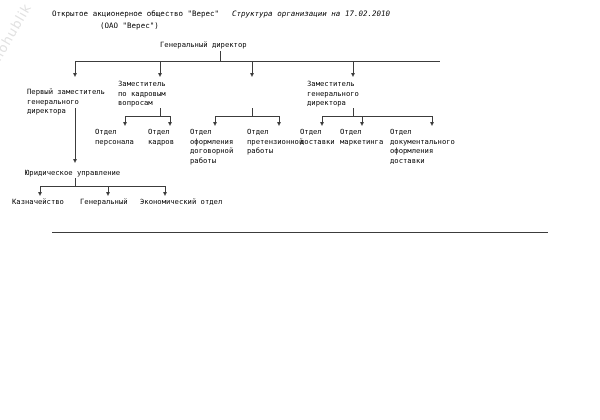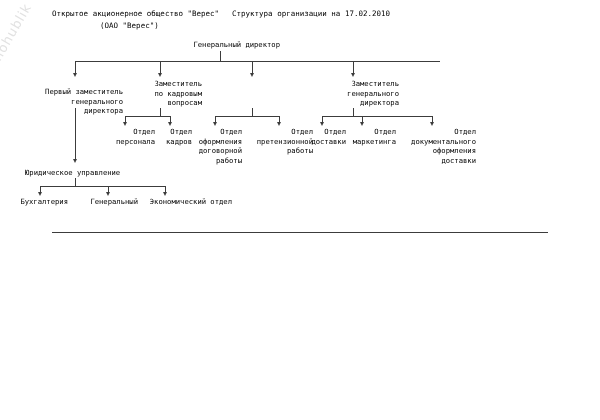--- a/index.html
+++ b/index.html
@@ -41,29 +41,29 @@
   
   .hdr {
     position: absolute;
     font-size: 7.5px;
     color: #000000;
     white-space: pre;
     line-height: 10px;
   }
   #hdr-company { left: 52px; top: 9px; }
   #hdr-abbrev  { left: 100px; top: 21px; }
-  #hdr-title   { left: 232px; top: 9px; }
+  #hdr-title   { left: 232px; top: 9px; font-style: italic; }
 
   
   .node {
     position: absolute;
     font-size: 7.2px;
     color: #000000;
     line-height: 9.5px;
-    text-align: right;
+    text-align: left;
     white-space: pre-line;
   }
   
   .ln {
     position: absolute;
     background: #3c3c3c;
   }
   .ln.h { height: 1px; }
   .ln.v { width: 1px; }
   .arrow {
@@ -176,18 +176,18 @@
 
   <div class="ln v" style="left:75px;  top:178px; height:8px;"></div>
   <div class="ln h" style="left:40px;  top:186px; width:125px;"></div>
   <div class="ln v" style="left:40px;  top:186px; height:8px;"></div>
   <div class="arrow" style="left:37.5px; top:192px;"></div>
   <div class="ln v" style="left:108px; top:186px; height:8px;"></div>
   <div class="arrow" style="left:105.5px; top:192px;"></div>
   <div class="ln v" style="left:165px; top:186px; height:8px;"></div>
   <div class="arrow" style="left:162.5px; top:192px;"></div>
 
-  <div class="node" style="left:12px;  top:197px; width:56px;">Бухгалтерия</div>
+  <div class="node" style="left:12px;  top:197px; width:56px;">Казначейство</div>
   <div class="node" style="left:80px;  top:197px; width:58px;">Генеральный</div>
   <div class="node" style="left:140px; top:197px; width:92px;">Экономический отдел</div>
 
   <div id="rule"></div>
 </div>
 
 </body></html>

